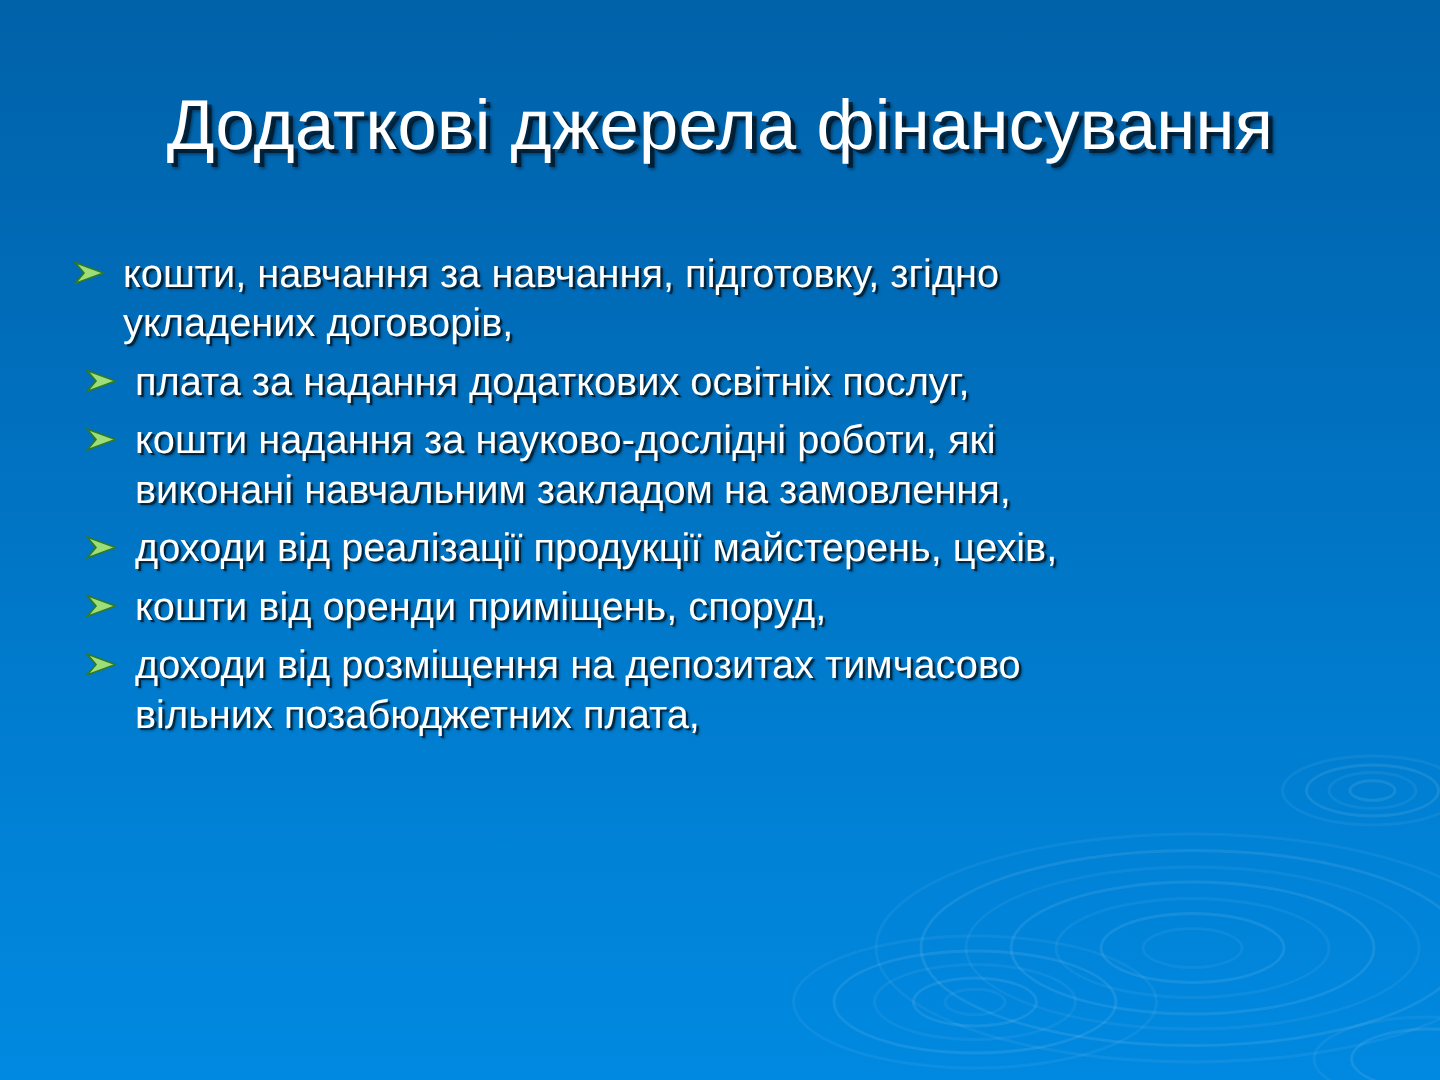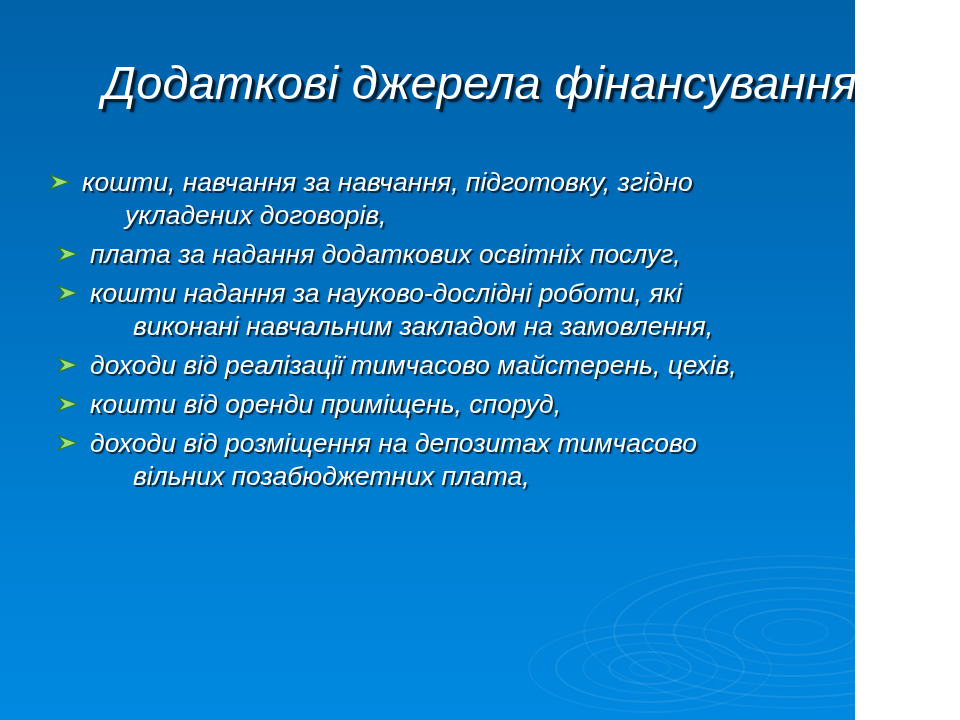--- a/index.html
+++ b/index.html
@@ -9,31 +9,30 @@
   }
   body {
     width: 960px;
     height: 720px;
     overflow: hidden;
     font-family: "Liberation Sans", "DejaVu Sans", sans-serif;
   }
 
   #slide {
     position: relative;
-    width: 855px;
+    width: 960px;
     height: 720px;
     overflow: hidden;
     background: linear-gradient(to bottom,
         #0062a9 0%,
         #0068b3 18%,
         #0070be 38%,
         #0079ca 58%,
         #0082d6 78%,
         #0089e1 100%);
-    font-style: italic;
   }
 
   
   .ripple-layer {
     position: absolute;
     inset: 0;
     pointer-events: none;
   }
   .ripple {
     position: absolute;
@@ -85,21 +84,21 @@
   .bullet-text {
     flex: 1 1 auto;
     color: #ffffff;
     font-size: 26.5px;
     line-height: 33px;
     font-weight: 400;
     text-shadow:
        1.6px 1.6px 0 rgba(0, 0, 0, 0.55),
        2.2px 2.2px 1.5px rgba(0, 0, 0, 0.3);
   }
-  .bullet-text .second-line { display: block; margin-left: 43px; }
+  .bullet-text .second-line { display: block; }
 
   .indent-sm { padding-left: 8px; }
 </style>
 </head>
 <body>
 
 <div id="slide">
 
   <div class="ripple-layer">
 
@@ -165,21 +164,21 @@
       </span>
     </div>
 
     <div class="bullet-row">
       <span class="bullet-marker indent-sm">
         <svg width="24" height="20" viewBox="0 0 24 20" aria-hidden="true">
           <path d="M2 3 L21 10 L2 17 L8 10 Z" fill="#9ede7a" stroke="#2f7a22" stroke-width="1.2" stroke-linejoin="round"></path>
         </svg>
       </span>
       <span class="bullet-text">
-        <span> доходи від реалізації тимчасово майстерень, цехів,</span>
+        <span> доходи від реалізації продукції майстерень, цехів,</span>
       </span>
     </div>
 
     <div class="bullet-row">
       <span class="bullet-marker indent-sm">
         <svg width="24" height="20" viewBox="0 0 24 20" aria-hidden="true">
           <path d="M2 3 L21 10 L2 17 L8 10 Z" fill="#9ede7a" stroke="#2f7a22" stroke-width="1.2" stroke-linejoin="round"></path>
         </svg>
       </span>
       <span class="bullet-text">

